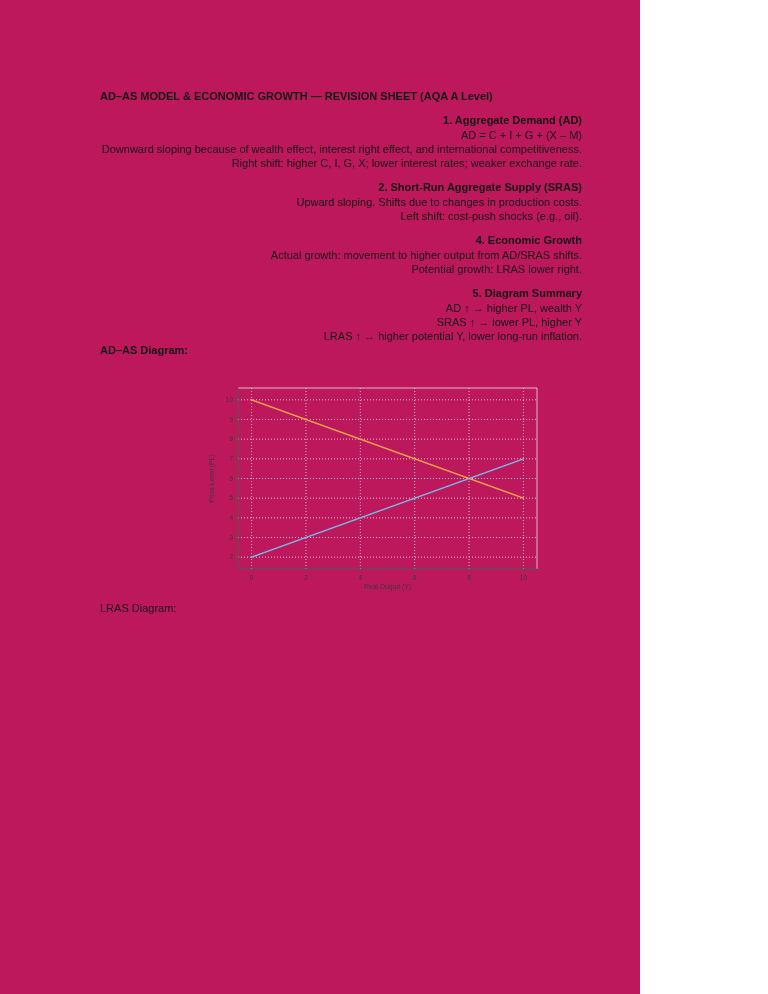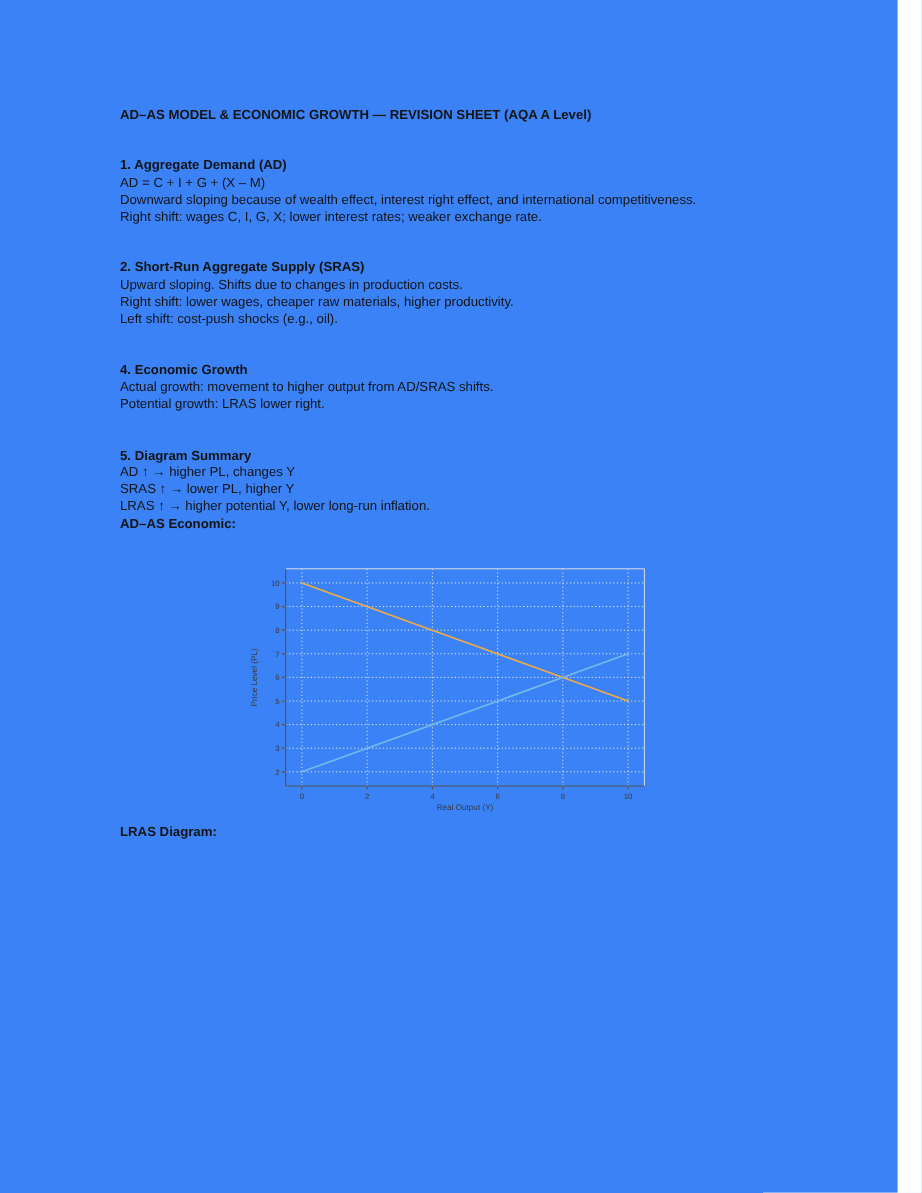--- a/index.html
+++ b/index.html
@@ -1,72 +1,71 @@
 <!DOCTYPE html>
 <html><head>
 <meta charset="utf-8">
 <style>
   html,body{margin:0;padding:0;background:#ffffff;}
   .page{
     position:relative;
-    width:748px;
+    width:640px;
     min-height:994px;
-    background:#3b82f6;
+    background:#be185d;
     box-sizing:border-box;
     padding:89px 58px 40px 100px;
     font-family:"Liberation Sans", sans-serif;
     font-size:11px;
     line-height:14.3px;
     color:#141414;
   }
   .page p{margin:0;}
   .title{font-weight:bold;}
-  .section{margin-top:28px;}
+  .section{margin-top:10px;text-align:right;}
   .section .heading{font-weight:bold;}
   .diagram-label{font-weight:bold;margin-top:28.6px;}
-  .diagram-label-2{font-weight:bold;margin-top:7px;}
+  .diagram-label-2{font-weight:normal;margin-top:7px;}
   .chart-wrap{position:relative;height:232px;margin-top:11px;}
   .chart-wrap svg{position:absolute;left:100px;top:0;}
   .chart-text{font-family:"Liberation Sans", sans-serif;fill:#3a3a3a;}
 </style>
 </head>
 <body>
 
 <div class="page">
   <p class="title">AD–AS MODEL &amp; ECONOMIC GROWTH — REVISION SHEET (AQA A Level)</p>
 
   <div id="sections">
       <div class="section">
         <p class="heading">1. Aggregate Demand (AD)</p>
         <p>AD = C + I + G + (X – M)</p>
         <p>Downward sloping because of wealth effect, interest right effect, and international competitiveness.</p>
-        <p>Right shift: wages C, I, G, X; lower interest rates; weaker exchange rate.</p>
+        <p>Right shift: higher C, I, G, X; lower interest rates; weaker exchange rate.</p>
       </div>
       <div class="section">
         <p class="heading">2. Short-Run Aggregate Supply (SRAS)</p>
         <p>Upward sloping. Shifts due to changes in production costs.</p>
-        <p>Right shift: lower wages, cheaper raw materials, higher productivity.</p>
         <p>Left shift: cost-push shocks (e.g., oil).</p>
       </div>
       <div class="section">
       </div>
       <div class="section">
         <p class="heading">4. Economic Growth</p>
         <p>Actual growth: movement to higher output from AD/SRAS shifts.</p>
         <p>Potential growth: LRAS lower right.</p>
       </div>
       <div class="section">
         <p class="heading">5. Diagram Summary</p>
-        <p>AD ↑ → higher PL, changes Y</p>
+        <p>AD ↑ → higher PL, wealth Y</p>
         <p>SRAS ↑ → lower PL, higher Y</p>
         <p>LRAS ↑ → higher potential Y, lower long-run inflation.</p>
       </div>
     </div>
 
-  <p class="diagram-label">AD–AS Economic:</p>
+  <p class="diagram-label">AD–AS Diagram:</p>
 
   <div class="chart-wrap">
     <svg id="chart" width="372" height="232" viewBox="0 0 372 232">
         <line x1="51.59090909090909" y1="19" x2="51.59090909090909" y2="200" stroke="#e2e2e2" stroke-width="0.8" stroke-dasharray="1,2"></line>
         <line x1="105.95454545454545" y1="19" x2="105.95454545454545" y2="200" stroke="#e2e2e2" stroke-width="0.8" stroke-dasharray="1,2"></line>
         <line x1="160.3181818181818" y1="19" x2="160.3181818181818" y2="200" stroke="#e2e2e2" stroke-width="0.8" stroke-dasharray="1,2"></line>
         <line x1="214.6818181818182" y1="19" x2="214.6818181818182" y2="200" stroke="#e2e2e2" stroke-width="0.8" stroke-dasharray="1,2"></line>
         <line x1="269.0454545454545" y1="19" x2="269.0454545454545" y2="200" stroke="#e2e2e2" stroke-width="0.8" stroke-dasharray="1,2"></line>
         <line x1="323.40909090909093" y1="19" x2="323.40909090909093" y2="200" stroke="#e2e2e2" stroke-width="0.8" stroke-dasharray="1,2"></line>
         <line x1="38" y1="188.19565217391303" x2="337" y2="188.19565217391303" stroke="#e8e8e8" stroke-width="0.8" stroke-dasharray="1,2"></line>

